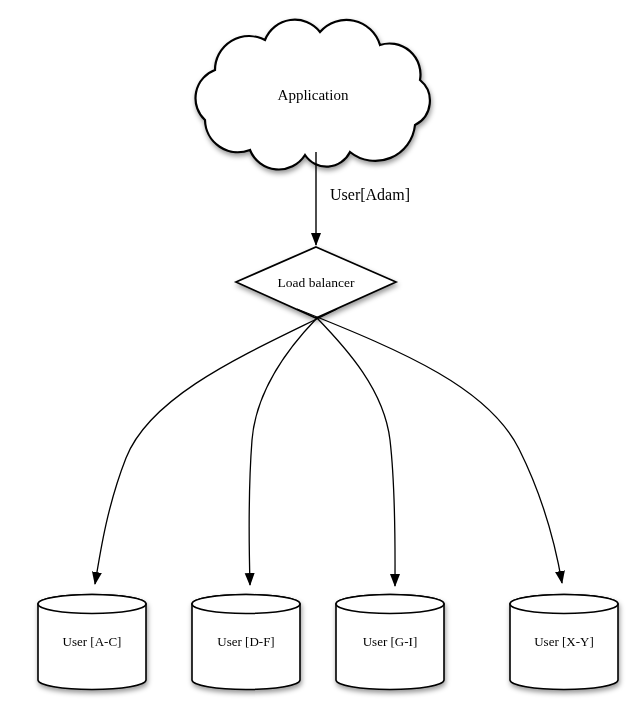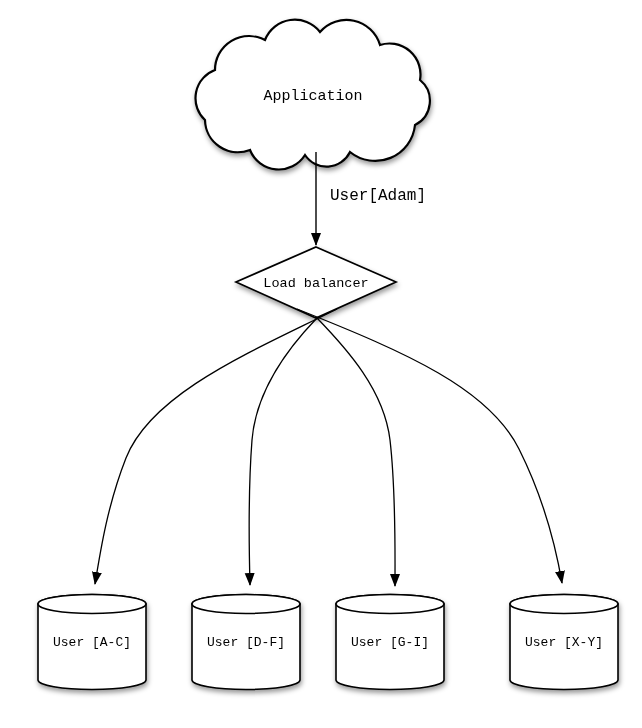--- a/index.html
+++ b/index.html
@@ -6,21 +6,21 @@
     margin: 0;
     padding: 0;
     background: #ffffff;
   }
   .canvas {
     position: relative;
     width: 642px;
     height: 728px;
     background: #ffffff;
     overflow: hidden;
-    font-family: Liberation Mono, monospace;
+    font-family: Liberation Serif, serif;
   }
   svg { display: block; }
   .shape {
     fill: #ffffff;
     stroke: #000000;
   }
   .cloud-shape   { stroke-width: 2.2; }
   .diamond-shape { stroke-width: 1.7; }
   .cyl-shape     { stroke-width: 1.6; }
   .edge {

